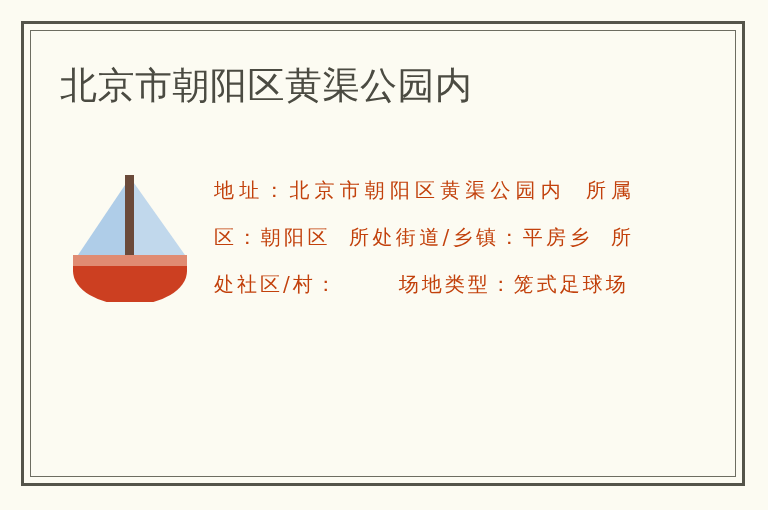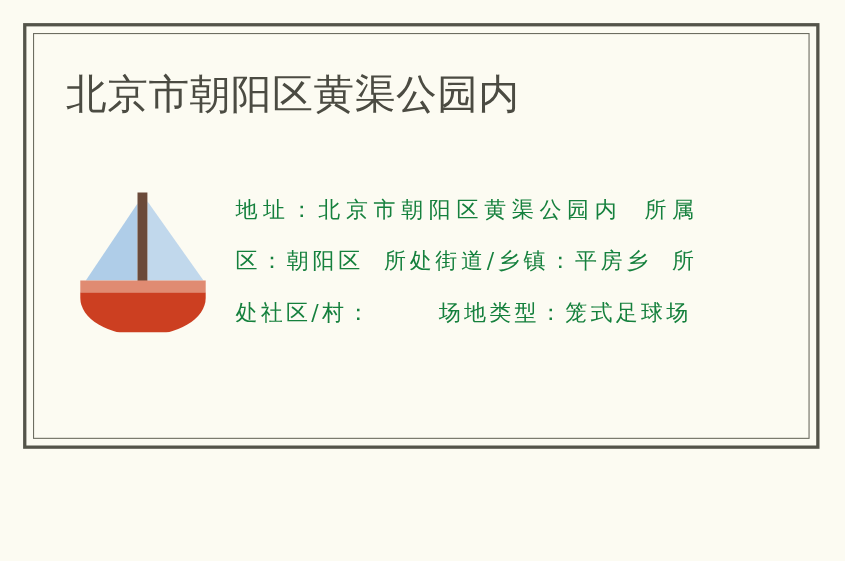--- a/index.html
+++ b/index.html
@@ -12,21 +12,21 @@
     overflow: hidden;
     background: #fcfbf2;
     font-family: "Liberation Sans", "DejaVu Sans", sans-serif;
   }
 
   #card {
     position: absolute;
     left: 21px;
     top: 21px;
     width: 724px;
-    height: 387px;
+    height: 465px;
     border: 3px solid #54544a;
     box-sizing: border-box;
     background: #fcfbf2;
   }
 
   #inner-frame {
     position: absolute;
     left: 6px;
     top: 6px;
     right: 6px;
@@ -65,21 +65,21 @@
   #boat-icon svg { display: block; width: 140px; height: 135px; }
 
   #detail-block {
     position: absolute;
     left: 190px;
     top: 28px;
     width: 420px;
     font-family: "DejaVu Serif", "Liberation Serif", serif;
     font-size: 20px;
     line-height: 47px;
-    color: #15803d;
+    color: #c2410c;
     letter-spacing: 3px;
     text-align: justify;
     text-align-last: left;
     word-break: break-all;
   }
   #detail-block .field-label,
   #detail-block .field-value {
     white-space: normal;
   }
   #detail-block .gap-sm { display: inline-block; width: 18px; }

